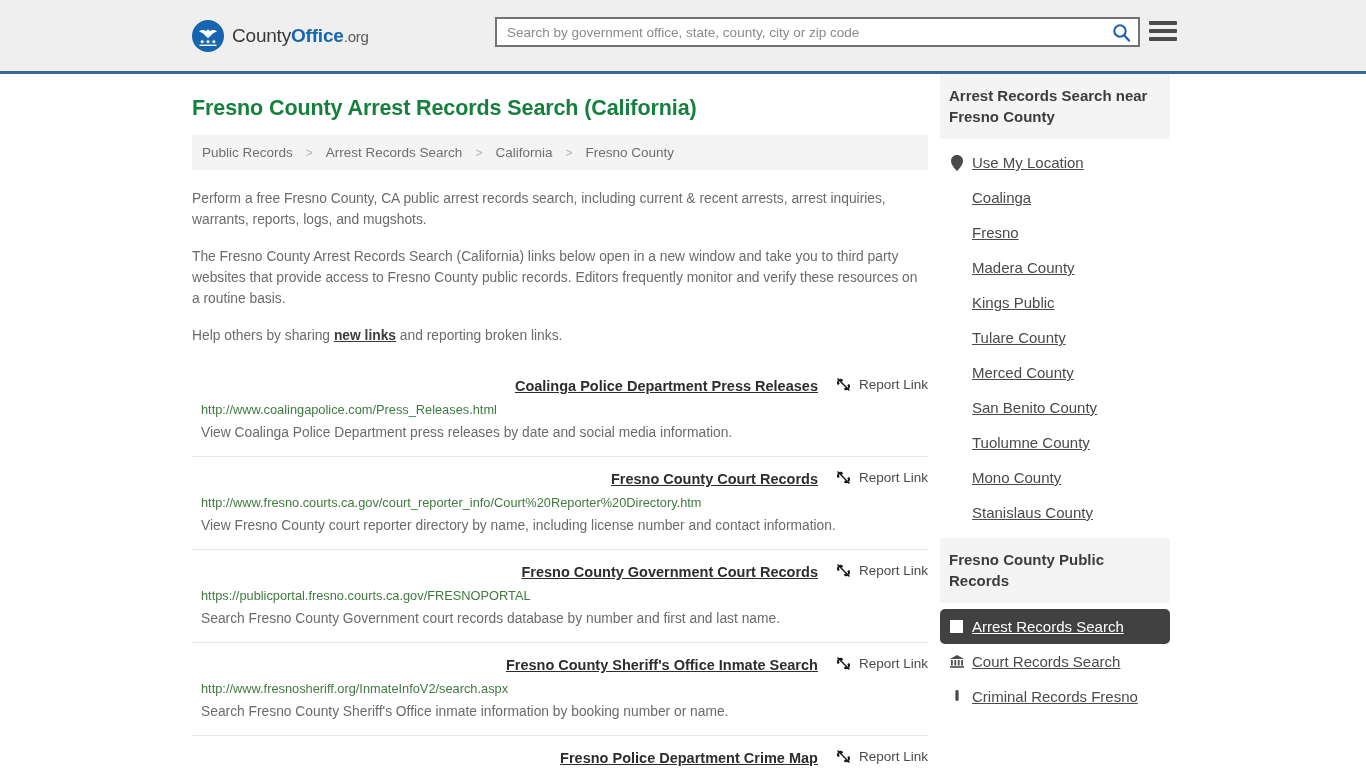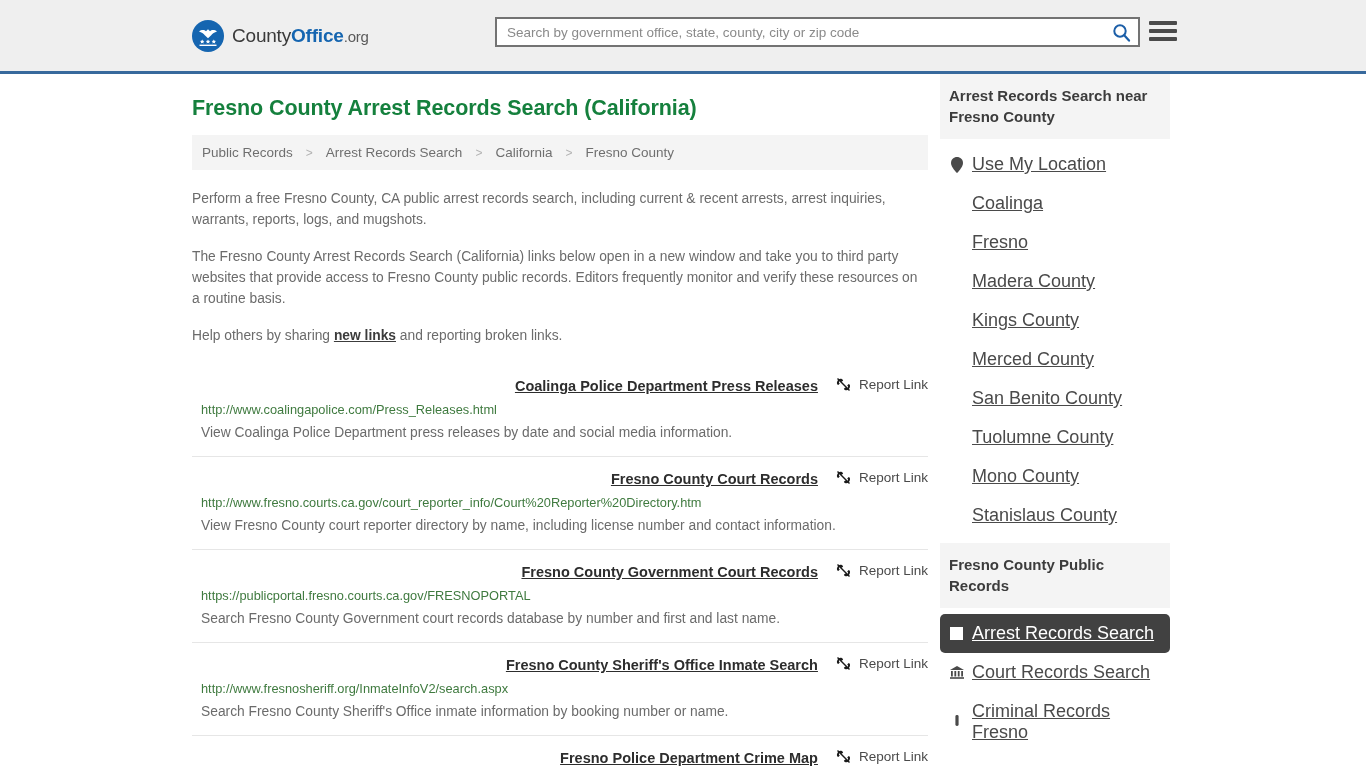--- a/index.html
+++ b/index.html
@@ -232,21 +232,21 @@
   }
   .side-list { padding: 6px 0 0 0; }
   .side-item {
     display: flex;
     align-items: center;
     gap: 8px;
     padding: 9px 9px;
     border-radius: 5px;
   }
   .side-item a {
-    font-size: 18px;
+    font-size: 15px;
     color: #4a4a4a;
     text-decoration: underline;
     cursor: pointer;
   }
   .side-item.active {
     background: #414141;
   }
   .side-item.active a { color: #ffffff; }
   .side-icon {
     width: 15px;
@@ -415,21 +415,25 @@
             <div class="side-item">
               <span class="side-icon"></span>
               <a>Fresno</a>
             </div>
             <div class="side-item">
               <span class="side-icon"></span>
               <a>Madera County</a>
             </div>
             <div class="side-item">
               <span class="side-icon"></span>
-              <a>Kings County</a>
+              <a>Kings Public</a>
+            </div>
+            <div class="side-item">
+              <span class="side-icon"></span>
+              <a>Tulare County</a>
             </div>
             <div class="side-item">
               <span class="side-icon"></span>
               <a>Merced County</a>
             </div>
             <div class="side-item">
               <span class="side-icon"></span>
               <a>San Benito County</a>
             </div>
             <div class="side-item">

